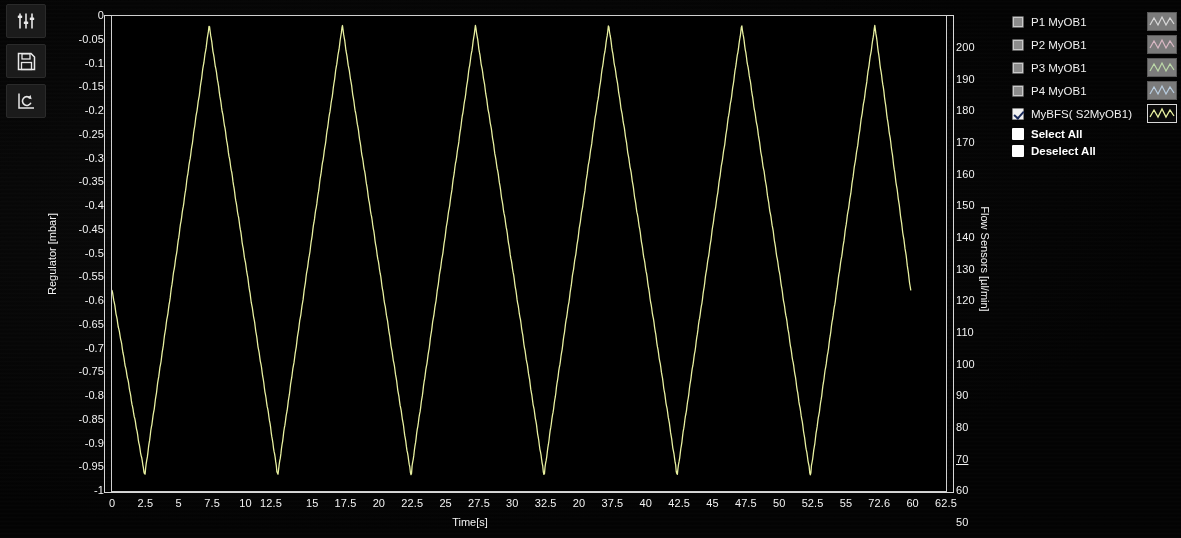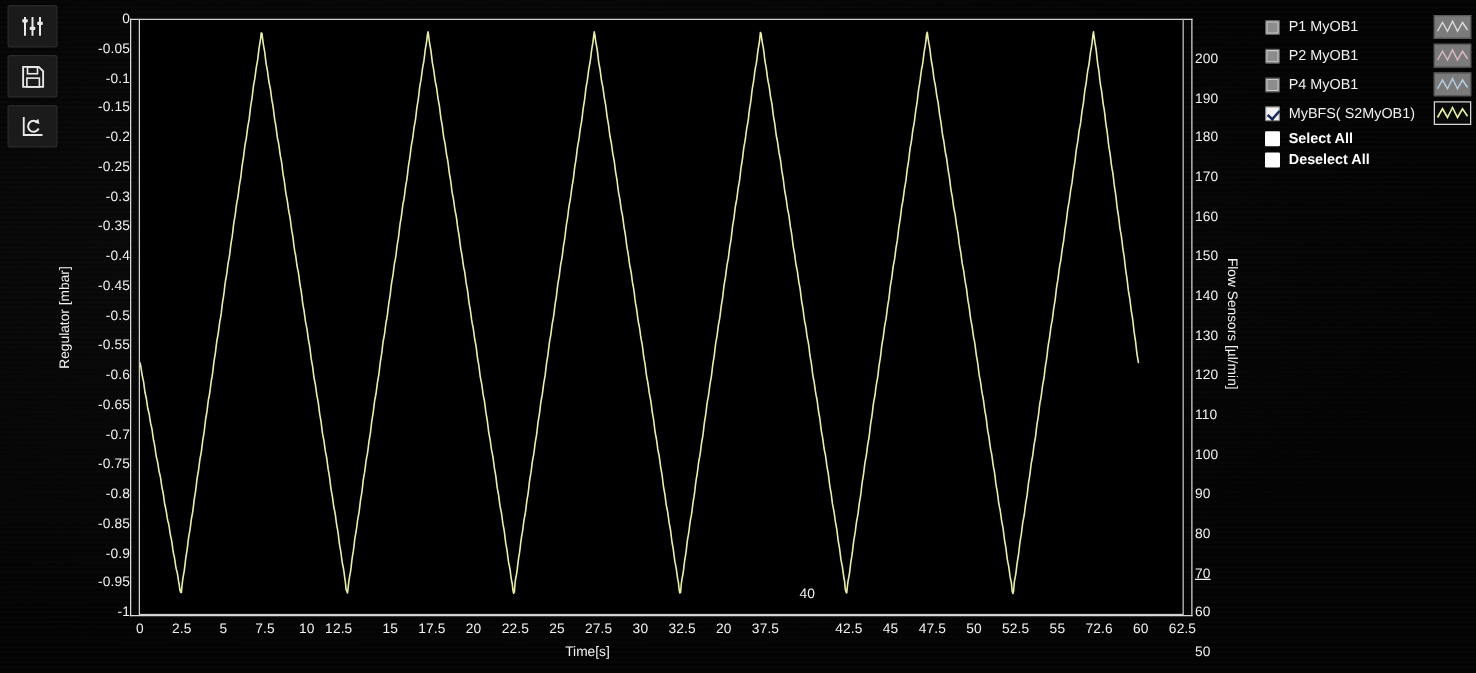--- a/index.html
+++ b/index.html
@@ -298,21 +298,21 @@
       <div class="tick tick-x" style="width: 40px; left: 292.16px; top: 497px;">15</div>
       <div class="tick tick-x" style="width: 40px; left: 325.52px; top: 497px;">17.5</div>
       <div class="tick tick-x" style="width: 40px; left: 358.88px; top: 497px; text-align: center;">20</div>
       <div class="tick tick-x" style="width: 40px; left: 392.24px; top: 497px;">22.5</div>
       <div class="tick tick-x" style="width: 40px; left: 425.6px; top: 497px;">25</div>
       <div class="tick tick-x" style="width: 40px; left: 458.96px; top: 497px;">27.5</div>
       <div class="tick tick-x" style="width: 40px; left: 492.32px; top: 497px;">30</div>
       <div class="tick tick-x" style="width: 40px; left: 525.68px; top: 497px;">32.5</div>
       <div class="tick tick-x" style="width: 40px; left: 559.04px; top: 497px;">20</div>
       <div class="tick tick-x" style="width: 40px; left: 592.4px; top: 497px;">37.5</div>
-      <div class="tick tick-x" style="width: 40px; left: 625.76px; top: 469px;">40</div>
+      <div class="tick tick-x" style="width: 40px; left: 625.76px; top: 497px;">40</div>
       <div class="tick tick-x" style="width: 40px; left: 659.12px; top: 497px;">42.5</div>
       <div class="tick tick-x" style="width: 40px; left: 692.48px; top: 497px;">45</div>
       <div class="tick tick-x" style="width: 40px; left: 725.84px; top: 497px;">47.5</div>
       <div class="tick tick-x" style="width: 40px; left: 759.2px; top: 497px;">50</div>
       <div class="tick tick-x" style="width: 40px; left: 792.56px; top: 497px;">52.5</div>
       <div class="tick tick-x" style="width: 40px; left: 825.92px; top: 497px;">55</div>
       <div class="tick tick-x" style="width: 40px; left: 859.28px; top: 497px;">72.6</div>
       <div class="tick tick-x" style="width: 40px; left: 892.64px; top: 497px;">60</div>
       <div class="tick tick-x" style="width: 40px; left: 926px; top: 497px;">62.5</div>
     </div>
@@ -337,20 +337,29 @@
         <span class="cb disabled"></span>
         <span class="legend-label">P2 MyOB1</span>
         <span class="swatch">
           <svg width="26" height="15" viewBox="0 0 26 15">
             <polyline points="1,11 5,4 9,11 13,3 17,11 21,4 25,10" fill="none" stroke="#d9b8c4" stroke-width="1.2"></polyline>
           </svg>
         </span>
       </div>
       <div class="legend-row">
         <span class="cb disabled"></span>
+        <span class="legend-label">P3 MyOB1</span>
+        <span class="swatch">
+          <svg width="26" height="15" viewBox="0 0 26 15">
+            <polyline points="1,11 5,4 9,11 13,3 17,11 21,4 25,10" fill="none" stroke="#bcd9a8" stroke-width="1.2"></polyline>
+          </svg>
+        </span>
+      </div>
+      <div class="legend-row">
+        <span class="cb disabled"></span>
         <span class="legend-label">P4 MyOB1</span>
         <span class="swatch">
           <svg width="26" height="15" viewBox="0 0 26 15">
             <polyline points="1,11 5,4 9,11 13,3 17,11 21,4 25,10" fill="none" stroke="#b8cde0" stroke-width="1.2"></polyline>
           </svg>
         </span>
       </div>
       <div class="legend-row">
         <span class="cb checked"></span>
         <span class="legend-label">MyBFS( S2MyOB1)</span>

